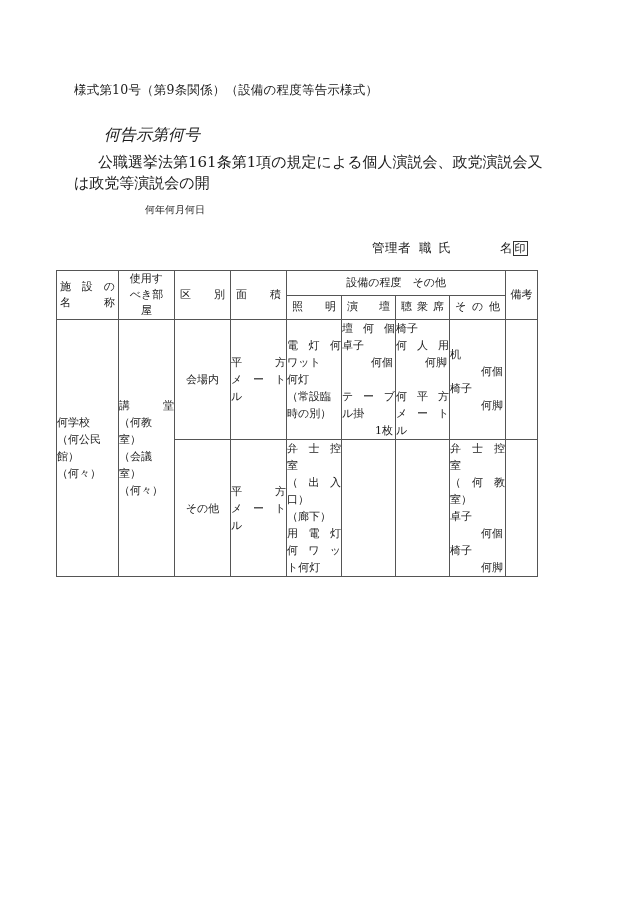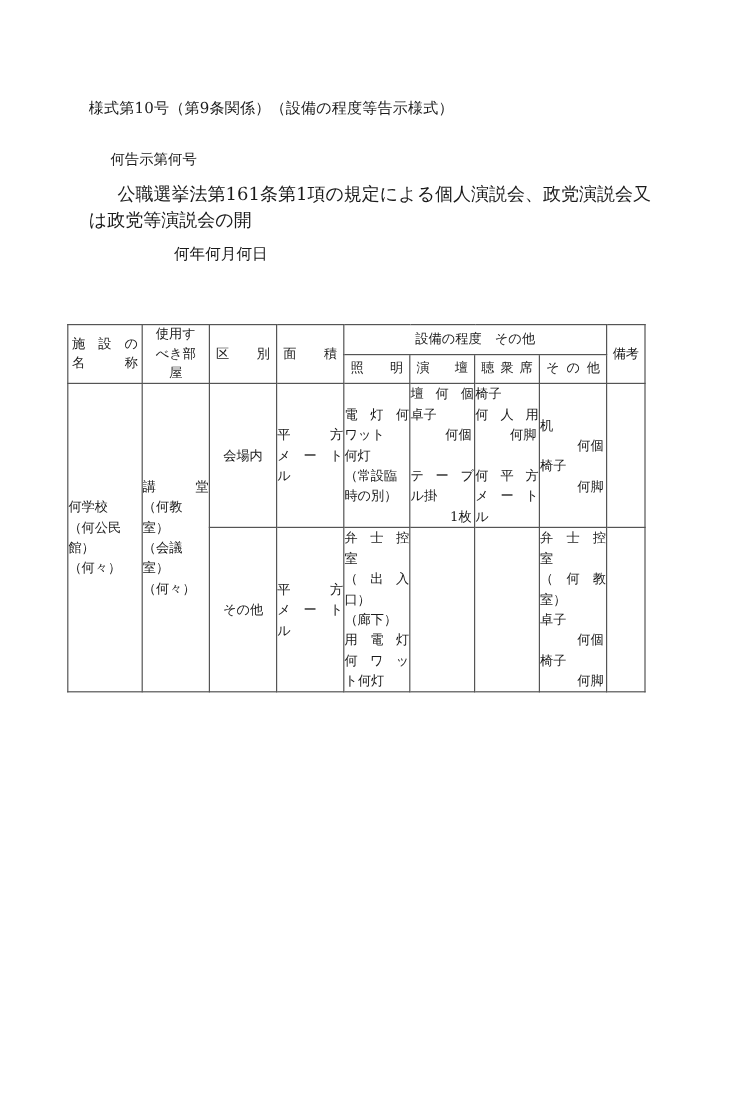--- a/index.html
+++ b/index.html
@@ -26,43 +26,44 @@
   .form-title {
     position: absolute;
     left: 74px;
     top: 82px;
     font-size: 12.5px;
     letter-spacing: 0.2px;
     white-space: nowrap;
   }
   .notice-number {
     position: absolute;
-    left: 92px;
+    left: 104px;
     top: 125px;
-    font-size: 12px;
+    font-size: 16px;
     white-space: nowrap;
+    font-style: italic;
   }
   .body-para {
     position: absolute;
     left: 74px;
     top: 152px;
     width: 470px;
     font-size: 15px;
     line-height: 21px;
     text-indent: 24px;
   }
   .body-para .l2 {
     display: block;
     text-indent: 12px;
   }
   .date-line {
     position: absolute;
     left: 145px;
     top: 203px;
-    font-size: 13px;
+    font-size: 10px;
     white-space: nowrap;
   }
   .signature-line {
     position: absolute;
     left: 372px;
     top: 240px;
     font-size: 12.5px;
     white-space: nowrap;
     display: flex;
     align-items: center;
@@ -182,20 +183,30 @@
   <div class="form-title">様式第10号（第9条関係）（設備の程度等告示様式）</div>
 
   <div class="notice-number">何告示第何号</div>
 
   <div class="body-para">
     <span>公職選挙法第161条第1項の規定による個人演説会、政党演説会又は政党等演説会の開</span>
   </div>
 
   <div class="date-line">何年何月何日</div>
 
+  <div class="signature-line">
+    <span class="sig-admin">管理者</span>
+    <span class="sig-gap-a"></span>
+    <span class="sig-post">職</span>
+    <span class="sig-gap-b"></span>
+    <span class="sig-family">氏</span>
+    <span class="sig-gap-c"></span>
+    <span class="sig-given">名</span>
+    <span class="seal-box">印</span>
+  </div>
 
   <table class="equip-table">
     <colgroup>
       <col class="col-facility">
       <col class="col-room">
       <col class="col-division">
       <col class="col-area">
       <col class="col-light">
       <col class="col-podium">
       <col class="col-seating">

